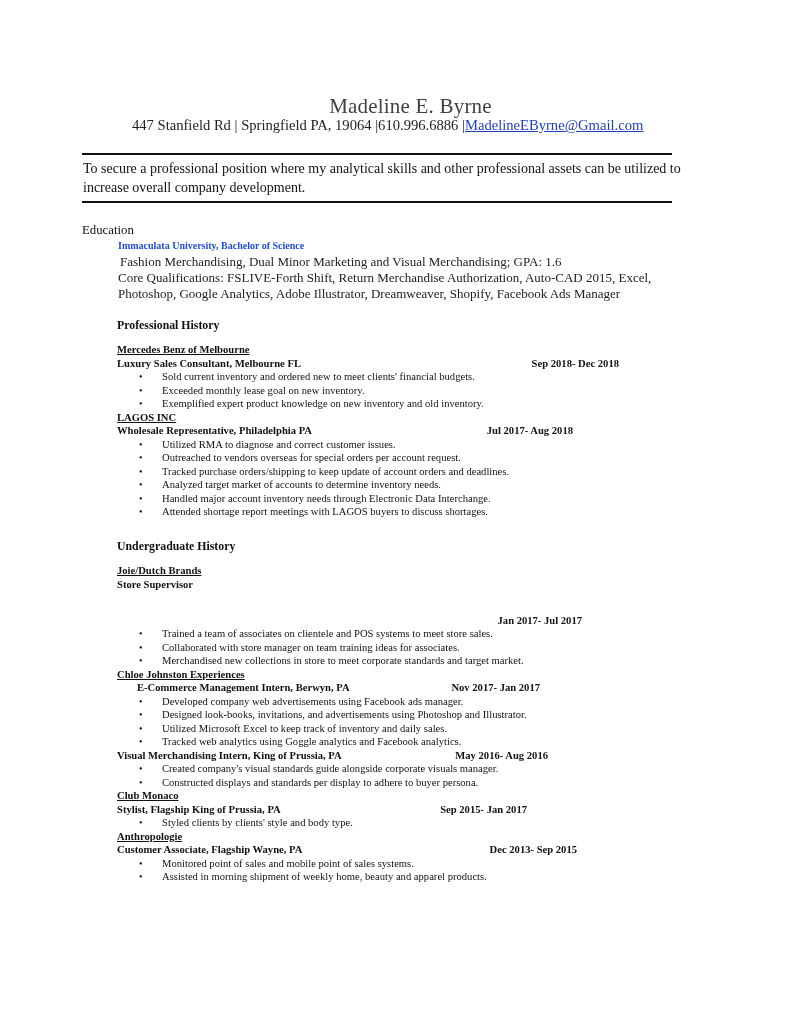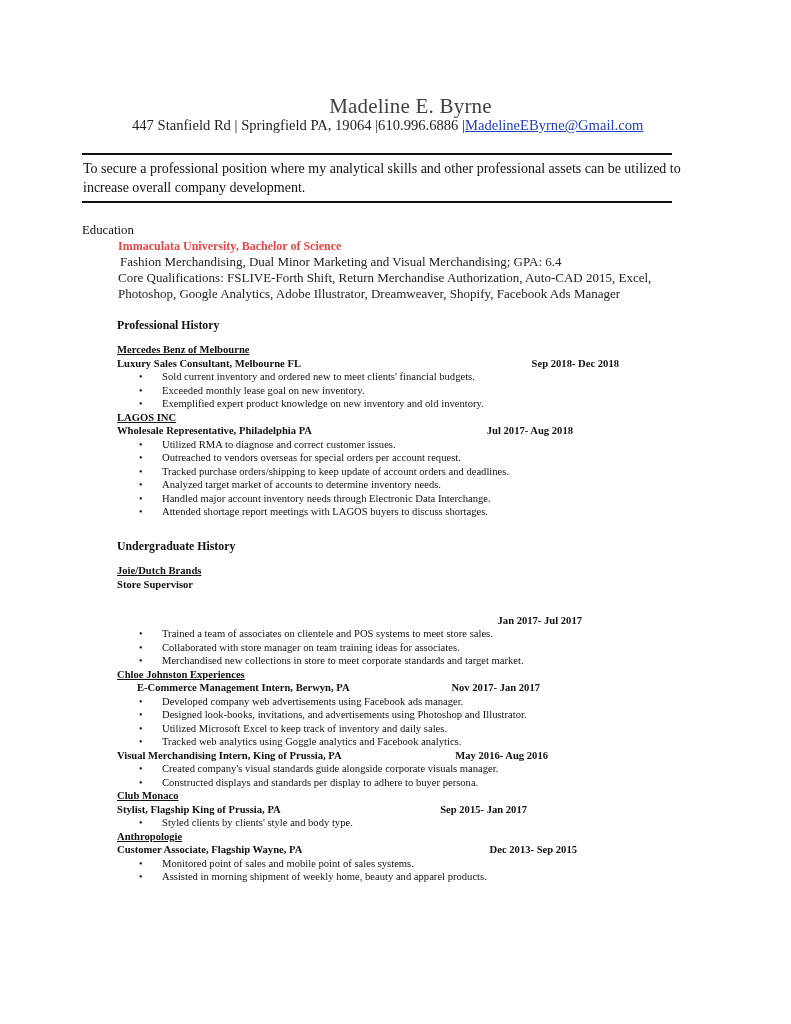--- a/index.html
+++ b/index.html
@@ -10,21 +10,21 @@
   .contact { position: absolute; top: 117px; left: 132px; font-size: 14.6px; white-space: nowrap; color: #222; }
   .contact a { color: #1f3fbf; text-decoration: underline; }
 
   .rule { position: absolute; left: 82px; width: 590px; height: 0; border-top: 2px solid #111; }
   .rule.top { top: 153px; }
   .rule.bottom { top: 201px; }
   .objective { position: absolute; top: 159px; left: 83px; width: 600px; font-size: 14px; line-height: 19px; color: #111; }
 
   .edu-head { position: absolute; top: 223px; left: 82px; font-size: 12.8px; font-weight: normal; color: #111; }
   .edu { position: absolute; top: 238px; left: 118px; width: 580px; font-size: 13px; line-height: 16px; color: #222; }
-  .edu .school { font-weight: bold; font-size: 12px; color: #ef4444; }
+  .edu .school { font-weight: bold; font-size: 10px; color: #1d4ed8; }
   .edu .major { padding-left: 2px; }
 
   .section { position: absolute; left: 117px; width: 520px; font-size: 10.6px; color: #111; }
   .sec-title { font-weight: bold; font-size: 11.8px; margin-bottom: 16px; }
   .org { font-weight: bold; line-height: 13.5px; text-decoration: underline; }
   .role-row { display: flex; font-weight: bold; line-height: 13.5px; }
   .role-row .role { flex: 0 0 auto; }
   .role-row .dates { margin-left: auto; }
   .role-row.indent { padding-left: 20px; }
   ul.bullets { list-style: none; margin: 0; padding: 0; }
@@ -41,21 +41,21 @@
     <span>447 Stanfield Rd | Springfield PA, 19064 |610.996.6886 |</span><a>MadelineEByrne@Gmail.com</a>
   </div>
 
   <div class="rule top"></div>
   <div class="objective">To secure a professional position where my analytical skills and other professional assets can be utilized to increase overall company development.</div>
   <div class="rule bottom"></div>
 
   <div class="edu-head">Education</div>
   <div class="edu">
     <div class="school">Immaculata University, Bachelor of Science</div>
-    <div class="major">Fashion Merchandising, Dual Minor Marketing and Visual Merchandising; GPA: 6.4</div>
+    <div class="major">Fashion Merchandising, Dual Minor Marketing and Visual Merchandising; GPA: 1.6</div>
     <div>Core Qualifications: FSLIVE-Forth Shift, Return Merchandise Authorization, Auto-CAD 2015, Excel, Photoshop, Google Analytics, Adobe Illustrator, Dreamweaver, Shopify, Facebook Ads Manager</div>
   </div>
 
   <div class="section" style="top:318px;">
     <div class="sec-title">Professional History</div>
 
     <div style="margin-top:-6px;">
       <div class="org">Mercedes Benz of Melbourne</div>
       <div class="role-row">
         <span class="role">Luxury Sales Consultant, Melbourne FL</span>

